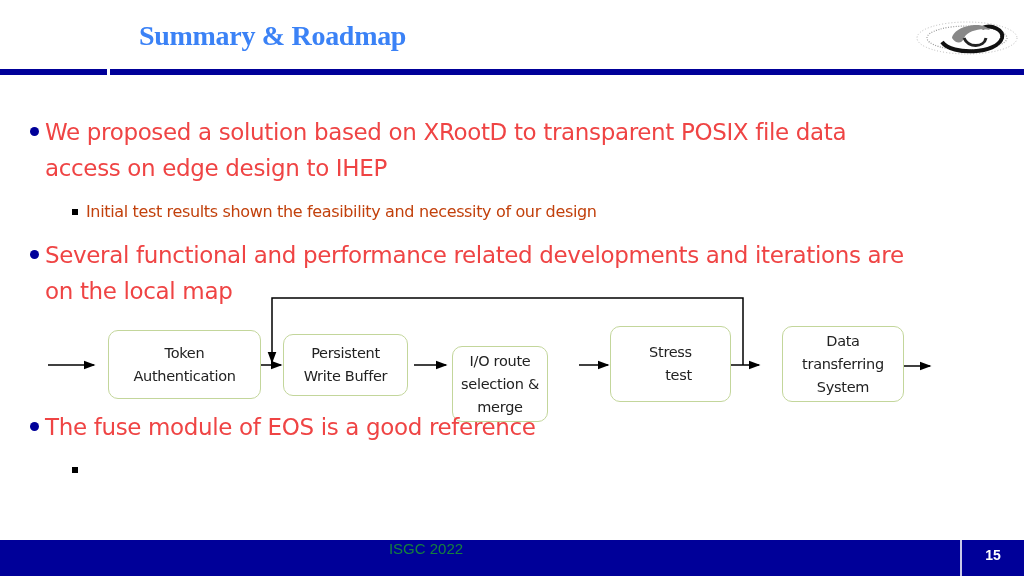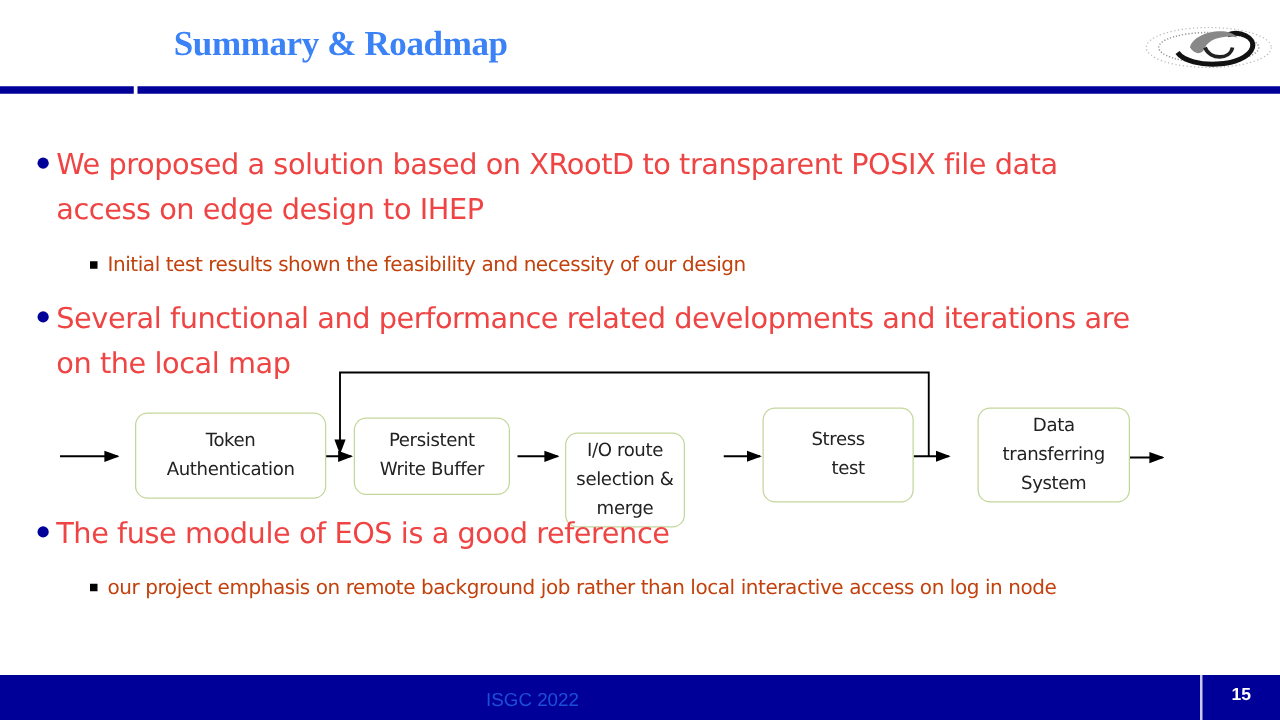--- a/index.html
+++ b/index.html
@@ -48,22 +48,22 @@
       display: flex; align-items: center; justify-content: center; text-align: center;
       font-family: "DejaVu Sans", sans-serif; font-size: 14.5px; line-height: 23px; color: #222;
       letter-spacing: -0.3px;
     }
     .box span { white-space: pre-line; }
     svg.flow { position: absolute; left: 0; top: 0; }
     .footer {
       position: absolute; left: 0; top: 540px; width: 1024px; height: 36px; background: #000099;
     }
     .footer-text {
-      position: absolute; left: 0; top: 540px; width: 852px; height: 36px;
-      color: #1d4ed8; font-family: "Liberation Sans", sans-serif; font-size: 15px;
+      position: absolute; left: 0; top: 528px; width: 852px; height: 36px;
+      color: #15803d; font-family: "Liberation Sans", sans-serif; font-size: 15px;
       display: flex; align-items: center; justify-content: center; padding-top: 4px; box-sizing: border-box;
     }
     .footer-divider {
       position: absolute; left: 960px; top: 540px; width: 2px; height: 36px; background: #c8c8e8;
     }
     .page-num {
       position: absolute; left: 962px; top: 540px; width: 62px; height: 34px;
       color: #ffffff; font-weight: bold; font-size: 14px;
       display: flex; align-items: center; justify-content: center; padding-bottom: 4px; box-sizing: border-box;
     }
@@ -132,19 +132,19 @@
 <div class="box" style="left:761px; top:326px; width:122px; height:76px;margin-left:21px;">
   <span>Data
 transferring
 System</span>
 </div>
 
 <div class="bullet-l1" style="top:409px;">
   <span class="dot"></span><span>The fuse module of EOS is a good reference</span>
 </div>
 <div class="bullet-l2" style="top:458px;">
-  <span class="sq"></span><span>our project emphasis on remote background job rather than local interactive access on log in node</span>
+  <span class="sq"></span>
 </div>
 
 <div class="footer"></div>
 <div class="footer-text">ISGC 2022</div>
 <div class="footer-divider"></div>
 <div class="page-num">15</div>
 
 </body></html>

